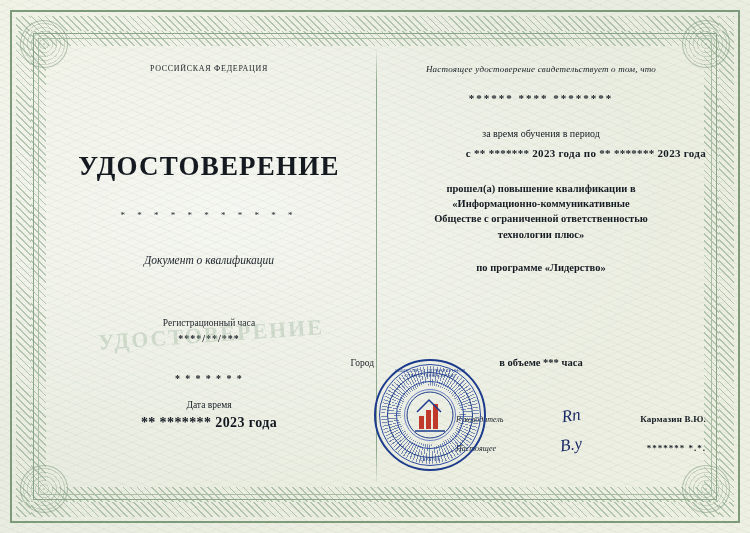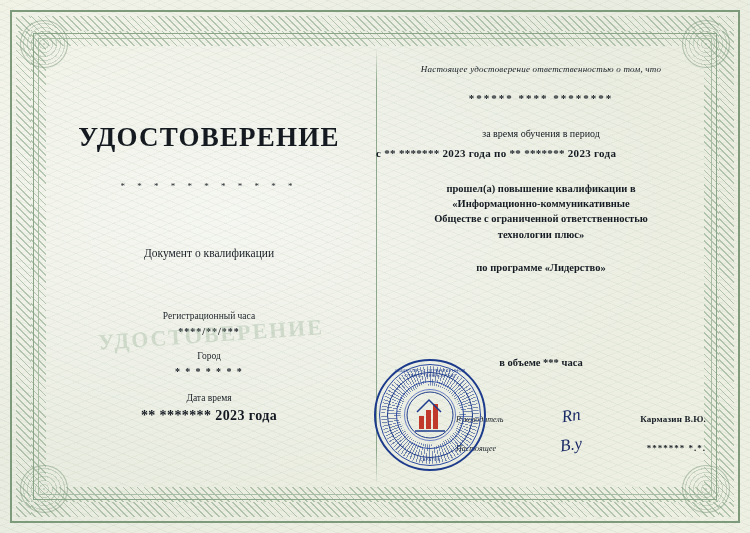--- a/index.html
+++ b/index.html
@@ -129,40 +129,42 @@
     letter-spacing: 0.6px;
     color: #1b2128;
   }
   .stars-row {
     margin-top: 28px;
     font-size: 9px;
     letter-spacing: 5px;
     color: #1b2128;
   }
   .doc-kind {
-    margin-top: 56px;
+    margin-top: 34px;
     font-size: 11.5px;
+    font-style: italic;
     color: #1b2128;
   }
   .reg-label {
     margin-top: 52px;
     font-size: 9.5px;
     color: #1b2128;
   }
   .reg-value {
     margin-top: 5px;
     font-size: 10px;
     font-weight: bold;
     letter-spacing: 1px;
     color: #131820;
   }
   .city-label {
     margin-top: 14px;
     font-size: 9.5px;
     color: #1b2128;
+    text-align: right;
   }
   .city-value {
     margin-top: 5px;
     font-size: 10px;
     font-weight: bold;
     letter-spacing: 1.4px;
     color: #131820;
   }
   .date-label {
     margin-top: 16px;
@@ -210,21 +212,21 @@
   }
   .r-period-label {
     margin-top: 24px;
     font-size: 10px;
     text-align: center;
   }
   .r-period-value {
     margin-top: 8px;
     font-size: 11px;
     font-weight: bold;
-    text-align: left;
+    text-align: right;
     letter-spacing: 0.3px;
   }
   .r-block {
     margin-top: 22px;
     font-size: 10.5px;
     font-weight: bold;
     text-align: center;
     line-height: 1.45;
   }
   .r-program {
@@ -342,35 +344,36 @@
   <div class="rosette tl"></div>
   <div class="rosette tr"></div>
   <div class="rosette bl"></div>
   <div class="rosette br"></div>
 
   <div class="content">
 
     <div class="vert-divider"></div>
 
     <div class="col-left">
+      <div class="rf-label">РОССИЙСКАЯ ФЕДЕРАЦИЯ</div>
       <div class="title-main">УДОСТОВЕРЕНИЕ</div>
       <div class="stars-row">* * * * * * * * * * *</div>
       <div class="doc-kind">Документ о квалификации</div>
       <div class="reg-label">Регистрационный часа</div>
       <div class="reg-value">****/**/***</div>
       <div class="city-label">Город</div>
       <div class="city-value">* * * * * * *</div>
       <div class="date-label">Дата время</div>
       <div class="date-value">** ******* 2023 года</div>
     </div>
 
     <div class="watermark">УДОСТОВЕРЕНИЕ</div>
 
     <div class="col-right">
-      <div class="r-line r-intro">Настоящее удостоверение ответственностью о том, что</div>
+      <div class="r-line r-intro">Настоящее удостоверение свидетельствует о том, что</div>
       <div class="r-line r-name">****** **** ********</div>
       <div class="r-line r-period-label">за время обучения в период</div>
       <div class="r-line r-period-value">с ** ******* 2023 года по ** ******* 2023 года</div>
       <div class="r-line r-block">
         <div>прошел(а) повышение квалификации в</div>
         <div>«Информационно-коммуникативные</div>
         <div>Обществе с ограниченной ответственностью</div>
         <div>технологии плюс»</div>
       </div>
       <div class="r-line r-program">по программе «Лидерство»</div>

